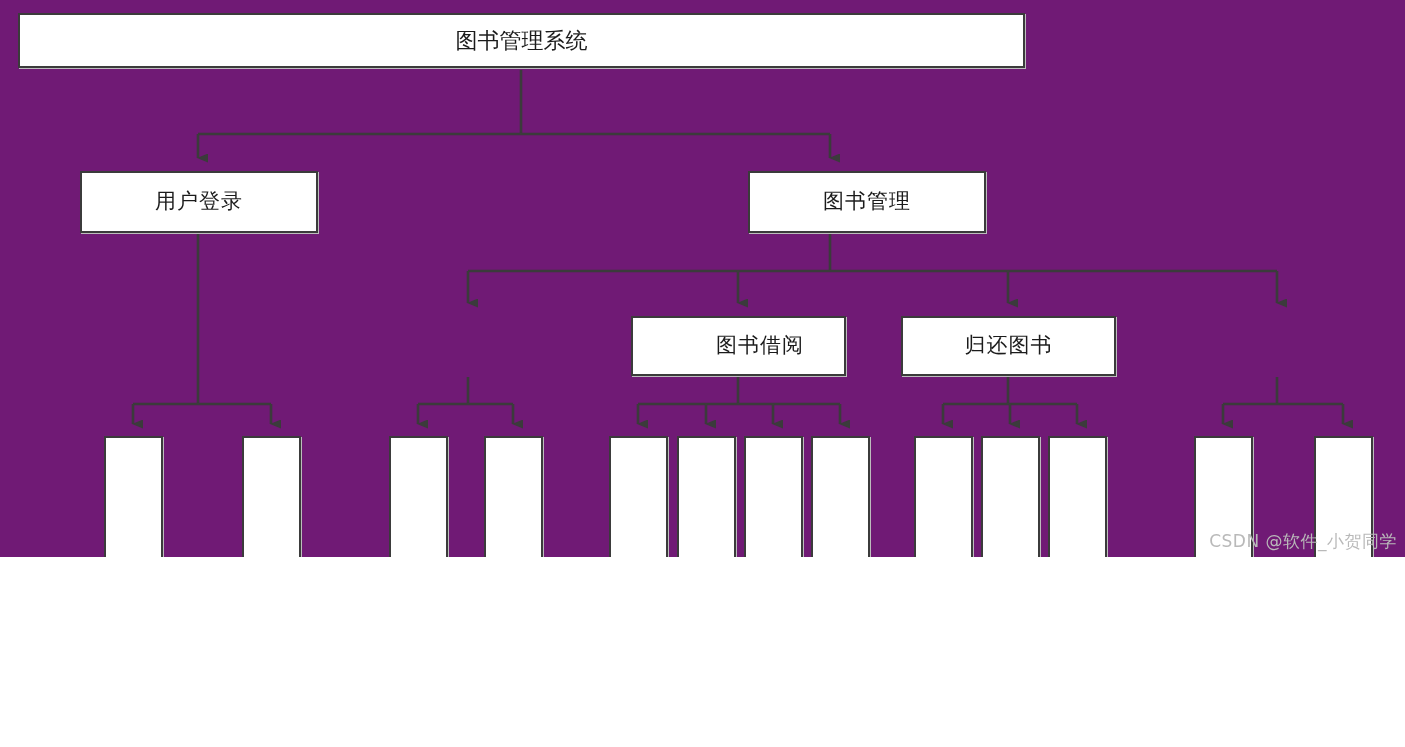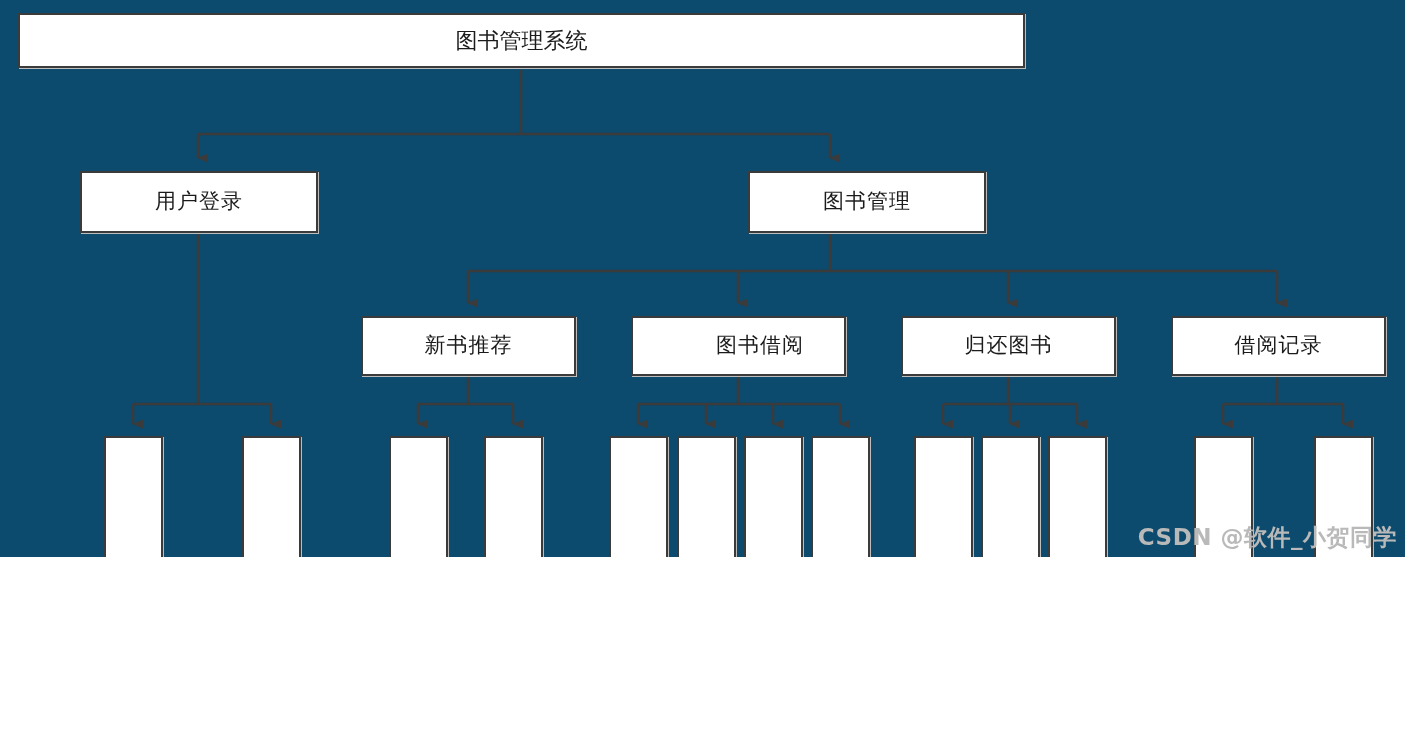--- a/index.html
+++ b/index.html
@@ -1,31 +1,31 @@
 <!DOCTYPE html>
 <html><head>
 <meta charset="utf-8">
 <style>
   html,body{margin:0;padding:0;background:#ffffff;}
   body{font-family:"DejaVu Sans","Liberation Sans",sans-serif;}
-  #canvas{position:relative;width:1405px;height:557px;background:#0c4a6e;overflow:hidden;}
+  #canvas{position:relative;width:1405px;height:557px;background:#701a75;overflow:hidden;}
   svg.wires{position:absolute;left:0;top:0;width:1405px;height:747px;pointer-events:none;}
 
   .node{position:absolute;box-sizing:border-box;background:#ffffff;
         border:2px solid #3b3b3b;display:flex;align-items:center;justify-content:center;
         color:#1b1b1b;box-shadow:1px 1px 0 #bdbdbd;}
   .node.h{font-size:21px;letter-spacing:1px;line-height:1.2;}
   .node.root{font-size:22px;}
   .node.leaf{writing-mode:vertical-rl;text-orientation:upright;
              font-size:21px;letter-spacing:5px;line-height:1.05;
              align-items:center;justify-content:center;padding:6px 0;}
   .leaf-txt{writing-mode:vertical-rl;text-orientation:upright;white-space:nowrap;}
 
-  #watermark{position:absolute;right:8px;bottom:4px;font-size:23px;color:#b9b9b9;
-             letter-spacing:.5px;white-space:nowrap;font-weight:bold;}
+  #watermark{position:absolute;right:8px;bottom:4px;font-size:17px;color:#b9b9b9;
+             letter-spacing:.5px;white-space:nowrap;}
 </style>
 </head>
 <body>
 
 <div id="canvas">
 
   <svg class="wires" viewBox="0 0 1405 747" xmlns="http://www.w3.org/2000/svg">
     <defs>
       <marker id="ah" markerWidth="9" markerHeight="11" refX="4.5" refY="10" orient="auto" markerUnits="userSpaceOnUse">
         <path d="M0,0 L9,0 L4.5,11 Z" fill="#3b3b3b"></path>
@@ -79,31 +79,25 @@
     <span>图书管理系统</span>
   </div>
 
   <div class="node h" style="left:80px;top:171px;width:238px;height:62px;">
     <span>用户登录</span>
   </div>
   <div class="node h" style="left:748px;top:171px;width:238px;height:62px;">
     <span>图书管理</span>
   </div>
 
-  <div class="node h" style="left:361px;top:316px;width:215px;height:60px;">
-    <span>新书推荐</span>
-  </div>
   <div class="node h" style="left:631px;top:316px;width:215px;height:60px;padding-left:43px;">
     <span>图书借阅</span>
   </div>
   <div class="node h" style="left:901px;top:316px;width:215px;height:60px;">
     <span>归还图书</span>
-  </div>
-  <div class="node h" style="left:1171px;top:316px;width:215px;height:60px;">
-    <span>借阅记录</span>
   </div>
 
   <div class="node leaf" style="left:104px;top:436px;width:59px;height:299px;">
     <span class="leaf-txt">用户登录</span>
   </div>
   <div class="node leaf" style="left:242px;top:436px;width:59px;height:299px;">
     <span class="leaf-txt">注销登录</span>
   </div>
 
   <div class="node leaf" style="left:389px;top:436px;width:59px;height:299px;">

